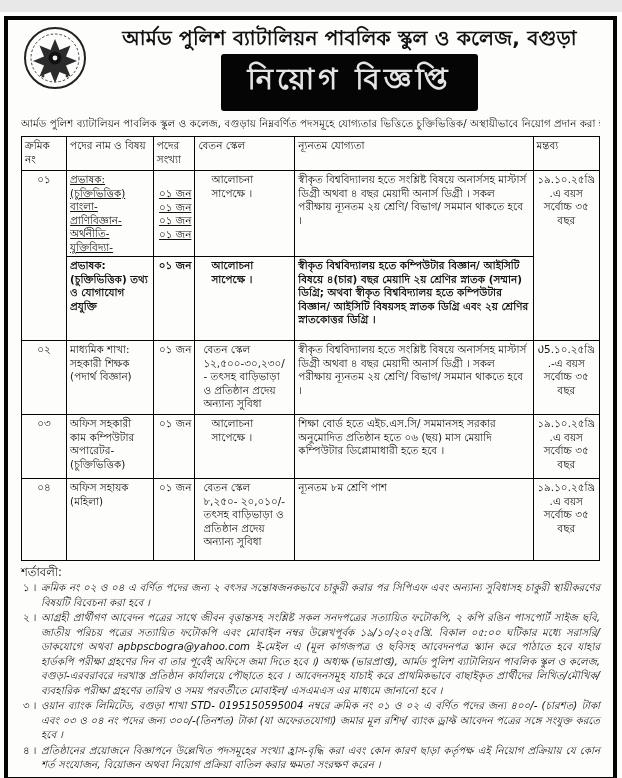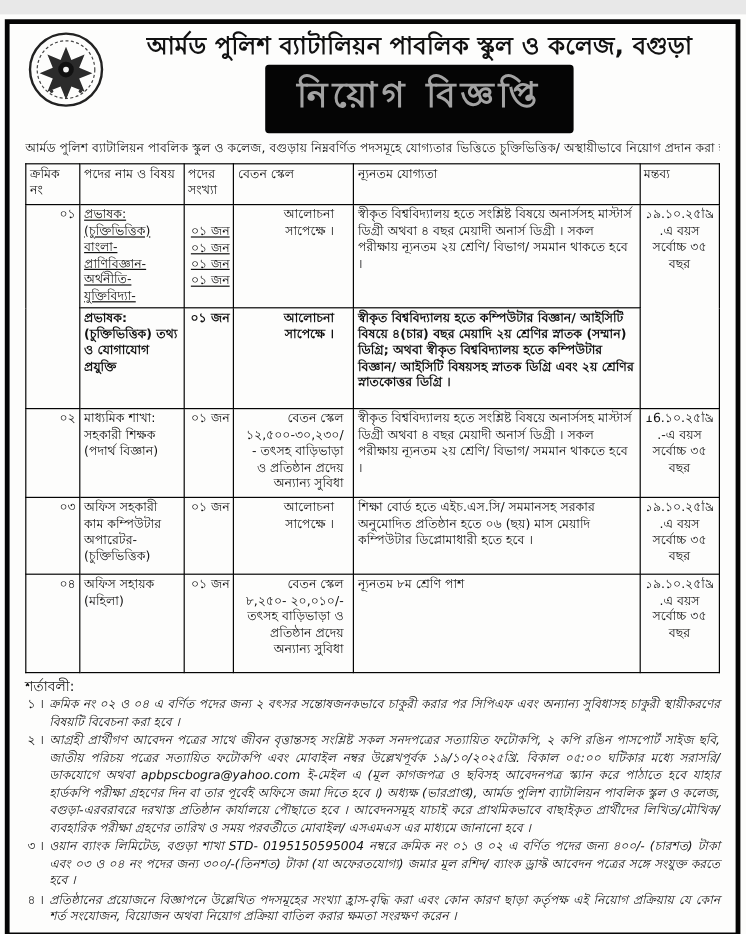--- a/index.html
+++ b/index.html
@@ -18,41 +18,41 @@
   .header { position:relative; min-height:72px; }
   .seal {
     position:absolute; left:2px; top:2px; width:64px; height:64px;
   }
   .titles { padding-left:78px; text-align:center; }
   .org-title {
     font-size:20px; font-weight:bold; letter-spacing:.2px; line-height:1.15;
     padding-top:3px; white-space:nowrap;
   }
   .banner {
-    display:inline-block; background:#050505; color:#a3a3a3; margin-top:4px;
+    display:inline-block; background:#050505; color:#e5e5e5; margin-top:4px;
     padding:2px 26px 6px 26px; border-radius:3px;
   }
   .banner span { font-size:29px; font-weight:bold; letter-spacing:4px; }
   .tagline {
     margin-top:5px; font-size:10.2px; text-align:center; white-space:nowrap;
     overflow:hidden; letter-spacing:.1px;
   }
   
   table.posts {
     width:100%; border-collapse:collapse; table-layout:fixed; margin-top:3px;
     font-size:10.4px; line-height:1.3;padding-left:20px;
   }
   table.posts th, table.posts td {
     border:1.6px solid #050505; padding:2px 3px; vertical-align:top;
     word-wrap:break-word; overflow:hidden;
   }
   table.posts th { font-weight:normal; text-align:left; height:34px; }
-  th.c, td.c { text-align:right; }
+  th.c, td.c { text-align:left; }
   td.cnt { text-align:right; padding-right:3px; white-space:nowrap; }
-  td.serial { text-align:right; }
+  td.serial { text-align:center; }
   .spacer { height:14px; }
   .qline { margin:0;text-decoration:underline; }
   tr.r1a td { border-bottom-width:1.6px; }
   td.remark { text-align:center;border-radius:20px; }
   
   .conds { margin-top:3px; font-size:10.2px; line-height:1.42; }
   .conds-heading { font-size:11.5px; font-weight:normal; margin:1px 0 1px 0; }
   .cond { display:flex; margin-bottom:1px; }
   .cond .num { flex:0 0 20px; padding-left:2px; }
   .cond .txt { flex:1; text-align:justify;font-style:italic; }
@@ -132,21 +132,21 @@
         <td class="c" style="padding:2px 16px;">আলোচনা সাপেক্ষে ।</td>
         <td>স্বীকৃত বিশ্ববিদ্যালয় হতে কম্পিউটার বিজ্ঞান/ আইসিটি বিষয়ে ৪(চার) বছর মেয়াদি ২য় শ্রেণির স্নাতক (সম্মান) ডিগ্রি; অথবা স্বীকৃত বিশ্ববিদ্যালয় হতে কম্পিউটার বিজ্ঞান/ আইসিটি বিষয়সহ স্নাতক ডিগ্রি এবং ২য় শ্রেণির স্নাতকোত্তর ডিগ্রি ।</td>
       </tr>
 
       <tr style="height:74px;">
         <td class="serial">০২</td>
         <td>মাধ্যমিক শাখা: সহকারী শিক্ষক (পদার্থ বিজ্ঞান)</td>
         <td class="cnt">০১ জন</td>
         <td class="c" style="padding:2px 8px;">বেতন স্কেল ১২,৫০০-৩০,২৩০/- তৎসহ বাড়িভাড়া ও প্রতিষ্ঠান প্রদেয় অন্যান্য সুবিধা</td>
         <td>স্বীকৃত বিশ্ববিদ্যালয় হতে সংশ্লিষ্ট বিষয়ে অনার্সসহ মাস্টার্স ডিগ্রী অথবা ৪ বছর মেয়াদী অনার্স ডিগ্রী । সকল পরীক্ষায় ন্যূনতম ২য় শ্রেণি/ বিভাগ/ সমমান থাকতে হবে ।</td>
-        <td class="remark">16.১০.২৫খ্রি.-এ বয়স সর্বোচ্চ ৩৫ বছর</td>
+        <td class="remark">05.১০.২৫খ্রি.-এ বয়স সর্বোচ্চ ৩৫ বছর</td>
       </tr>
 
       <tr style="height:64px;">
         <td class="serial">০৩</td>
         <td>অফিস সহকারী কাম কম্পিউটার অপারেটর- (চুক্তিভিত্তিক)</td>
         <td class="cnt">০১ জন</td>
         <td class="c" style="padding:2px 16px;">আলোচনা সাপেক্ষে ।</td>
         <td>শিক্ষা বোর্ড হতে এইচ.এস.সি/ সমমানসহ সরকার অনুমোদিত প্রতিষ্ঠান হতে ০৬ (ছয়) মাস মেয়াদি কম্পিউটার ডিপ্লোমাধারী হতে হবে ।</td>
         <td class="remark">১৯.১০.২৫খ্রি.এ বয়স সর্বোচ্চ ৩৫ বছর</td>
       </tr>

